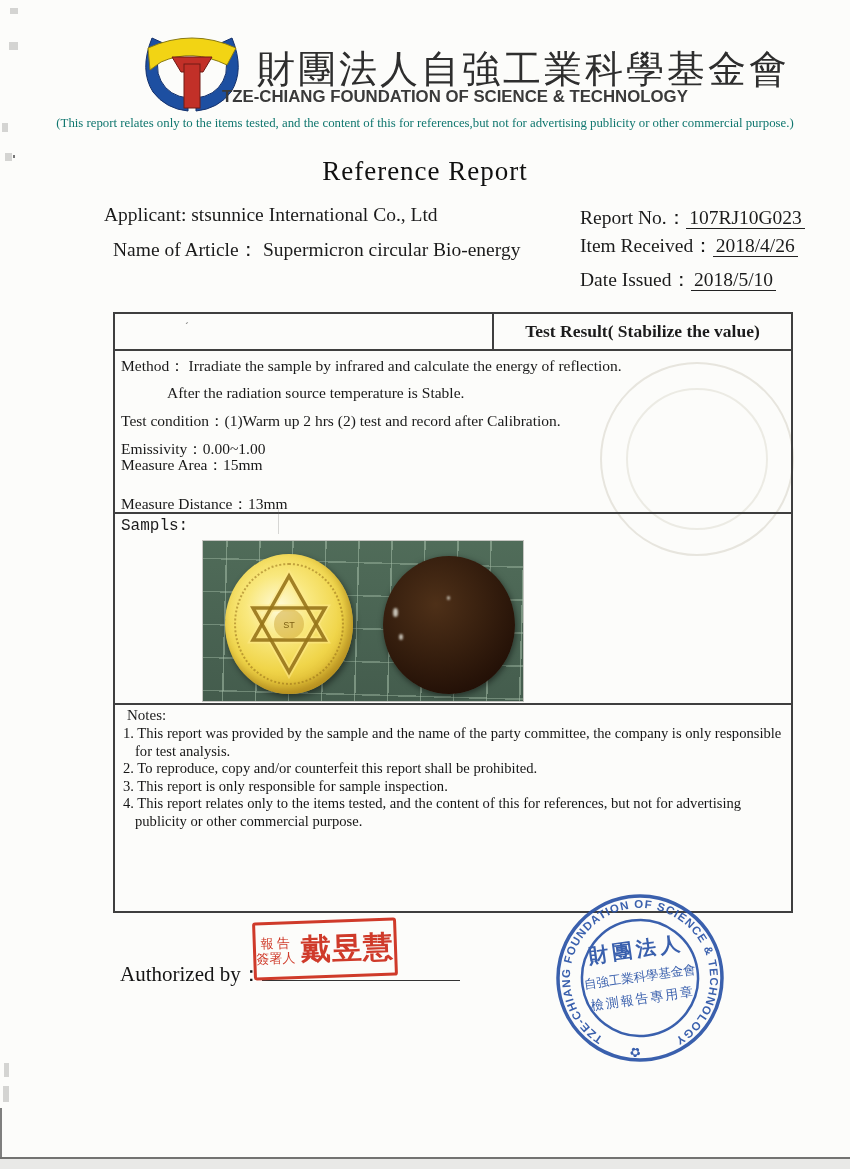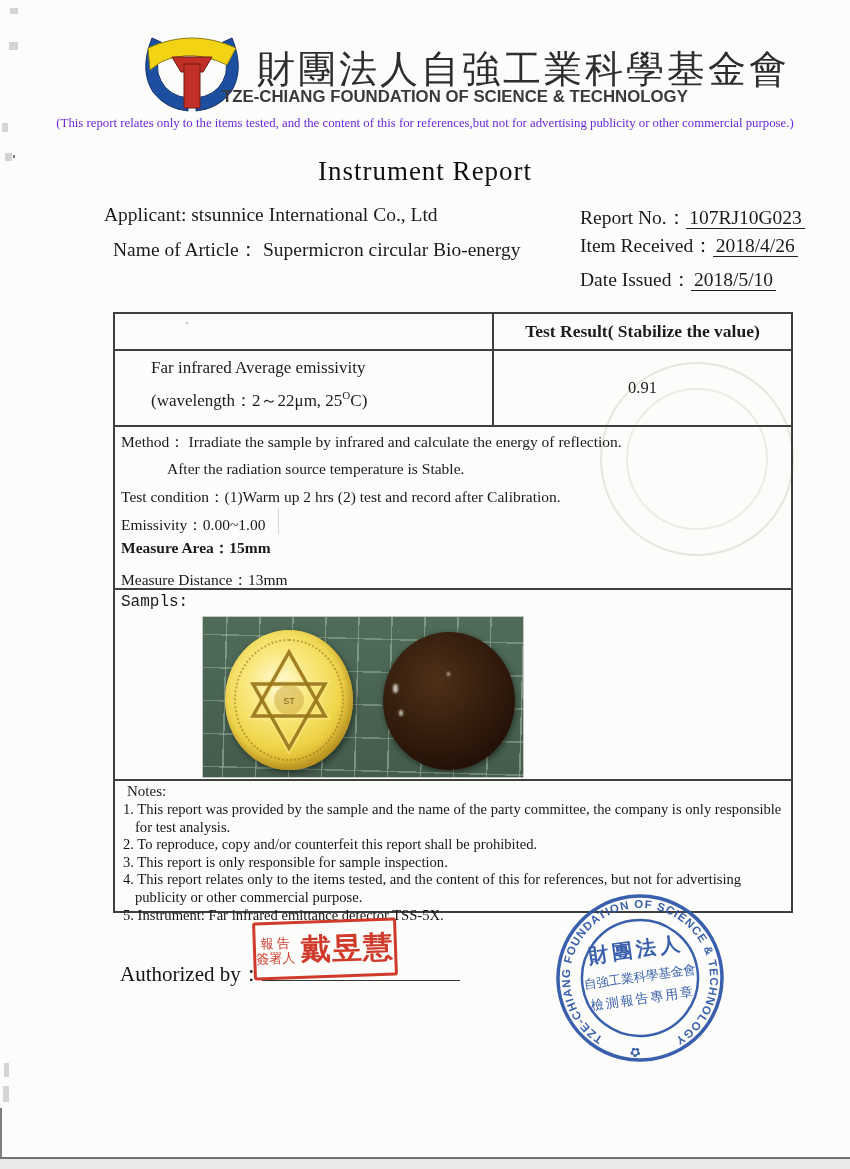--- a/index.html
+++ b/index.html
@@ -9,21 +9,21 @@
     font-family:"Liberation Serif", serif;
     color:#1c1c1c;
   }
   .abs{position:absolute;}
 
   
   .org-zh{left:257px;top:44px;font-size:38px;letter-spacing:3px;color:#2e2e2e;font-weight:500;
           font-family:"Liberation Serif",serif;white-space:nowrap;}
   .org-en{left:222px;top:87px;font-size:16.8px;font-weight:600;color:#3a3a3a;
           font-family:"Liberation Sans",sans-serif;white-space:nowrap;}
-  .disclaimer{left:0;top:116px;width:850px;text-align:center;font-size:12.8px;color:#6d28d9;}
+  .disclaimer{left:0;top:116px;width:850px;text-align:center;font-size:12.8px;color:#0f766e;}
   .report-title{left:0;top:156px;width:850px;text-align:center;font-size:27px;letter-spacing:1px;color:#101010;}
 
   
   .info{font-size:19.5px;color:#1b1b1b;white-space:nowrap;}
   .uval{border-bottom:1.5px solid #222;padding:0 3px;}
 
   
   .boxcol{left:113px;width:680px;border:2px solid #3f3f3f;box-sizing:border-box;background:transparent;}
   .trow{position:relative;box-sizing:border-box;}
   .tdiv{position:absolute;top:0;bottom:0;left:377px;width:0;border-left:2px solid #3f3f3f;}
@@ -75,21 +75,21 @@
 
   <path d="M12,18 Q56,-2 100,18 L91,35 Q56,18 25,32 L14,40 Z" fill="#f2d414" stroke="#8a7a10" stroke-width="1"></path>
 
   <path d="M36,27 L76,27 L67,42 L45,42 Z" fill="#c23028" stroke="#701a14" stroke-width="1"></path>
   <rect x="48" y="34" width="16" height="44" fill="#c23028" stroke="#701a14" stroke-width="1"></rect>
 </svg>
 <div class="abs org-zh">財團法人自強工業科學基金會</div>
 <div class="abs org-en">TZE-CHIANG FOUNDATION OF SCIENCE &amp; TECHNOLOGY</div>
 
 <div class="abs disclaimer">(This report relates only to the items tested, and the content of this for references,but not for advertising publicity or other commercial purpose.)</div>
-<div class="abs report-title">Instrument Report</div>
+<div class="abs report-title">Reference Report</div>
 
 <div class="abs info" style="left:104px;top:204px;">Applicant: stsunnice International Co., Ltd</div>
 <div class="abs info" style="left:113px;top:236px;">Name of Article：  Supermicron circular Bio-energy</div>
 
 <div class="abs info" style="left:580px;top:204px;">
   <span>Report No.：</span><span class="uval">107RJ10G023</span>
 </div>
 <div class="abs info" style="left:580px;top:232px;">
   <span>Item Received：</span><span class="uval">2018/4/26</span>
 </div>
@@ -103,37 +103,27 @@
 <div class="abs boxcol" style="top:312px;height:601px;">
 
   <div class="trow" style="height:37px;border-bottom:2px solid #3f3f3f;">
     <div class="tdiv"></div>
     <div class="abs" style="left:379px;top:0;right:0;height:100%;">
       <div class="cell-center th">Test Result( Stabilize the value)</div>
     </div>
     <div class="abs" style="left:70px;top:6px;font-size:11px;color:#555;">´</div>
   </div>
 
-  <div class="trow" style="height:76px;border-bottom:2px solid #3f3f3f;">
-    <div class="tdiv"></div>
-    <div class="abs" style="left:36px;top:7px;font-size:17px;">Far infrared Average emissivity</div>
-    <div class="abs" style="left:36px;top:38px;font-size:17px;">
-      <span>(wavelength：2～22μm, 25</span><sup style="font-size:11px;">O</sup><span>C)</span>
-    </div>
-    <div class="abs" style="left:379px;top:0;right:0;height:100%;">
-      <div class="cell-center" style="font-size:16.5px;">0.91</div>
-    </div>
-  </div>
 
   <div class="trow" style="height:163px;border-bottom:2px solid #3f3f3f;padding-left:44px;">
     <div class="mline" style="top:5px;">Method：  Irradiate the sample by infrared and calculate the energy of reflection.</div>
     <div class="mline" style="top:33px;left:52px;">After the radiation source temperature is Stable.</div>
     <div class="mline" style="top:60px;">Test condition：(1)Warm up 2 hrs (2) test and record after Calibration.</div>
     <div class="mline" style="top:88px;">Emissivity：0.00~1.00</div>
-    <div class="mline" style="top:111px;font-weight:bold;">Measure Area：15mm</div>
+    <div class="mline" style="top:104px;">Measure Area：15mm</div>
     <div class="mline" style="top:143px;">Measure Distance：13mm</div>
   </div>
 
   <div class="trow" style="height:191px;border-bottom:2px solid #3f3f3f;">
     <div class="abs" style="left:6px;top:3px;font-size:16px;font-family:Liberation Mono, monospace;">Sampls:</div>
     <div class="abs photo">
       <div class="mat"></div>
       <div class="coin-gold">
         <div class="ring"></div>
         <svg width="128" height="140" viewBox="0 0 128 140" style="position:absolute;left:0;top:0;">
@@ -153,21 +143,20 @@
     </div>
   </div>
 
   <div class="trow" style="height:126px;">
     <div class="abs" style="left:12px;top:2px;font-size:15px;">Notes:</div>
     <ol class="note-list abs" style="left:4px;top:20px;right:6px;">
       <li>1. This report was provided by the sample and the name of the party committee, the company is only responsible for test analysis.</li>
       <li>2. To reproduce, copy and/or counterfeit this report shall be prohibited.</li>
       <li>3. This report is only responsible for sample inspection.</li>
       <li>4. This report relates only to the items tested, and the content of this for references, but not for advertising publicity or other commercial purpose.</li>
-      <li>5. Instrument: Far infrared emittance detector TSS-5X.</li>
     </ol>
   </div>
 </div>
 
 <div class="abs auth">
   <span>Authorized by：</span><span class="line"></span>
 </div>
 
 <div class="abs red-stamp">
   <span class="role">

